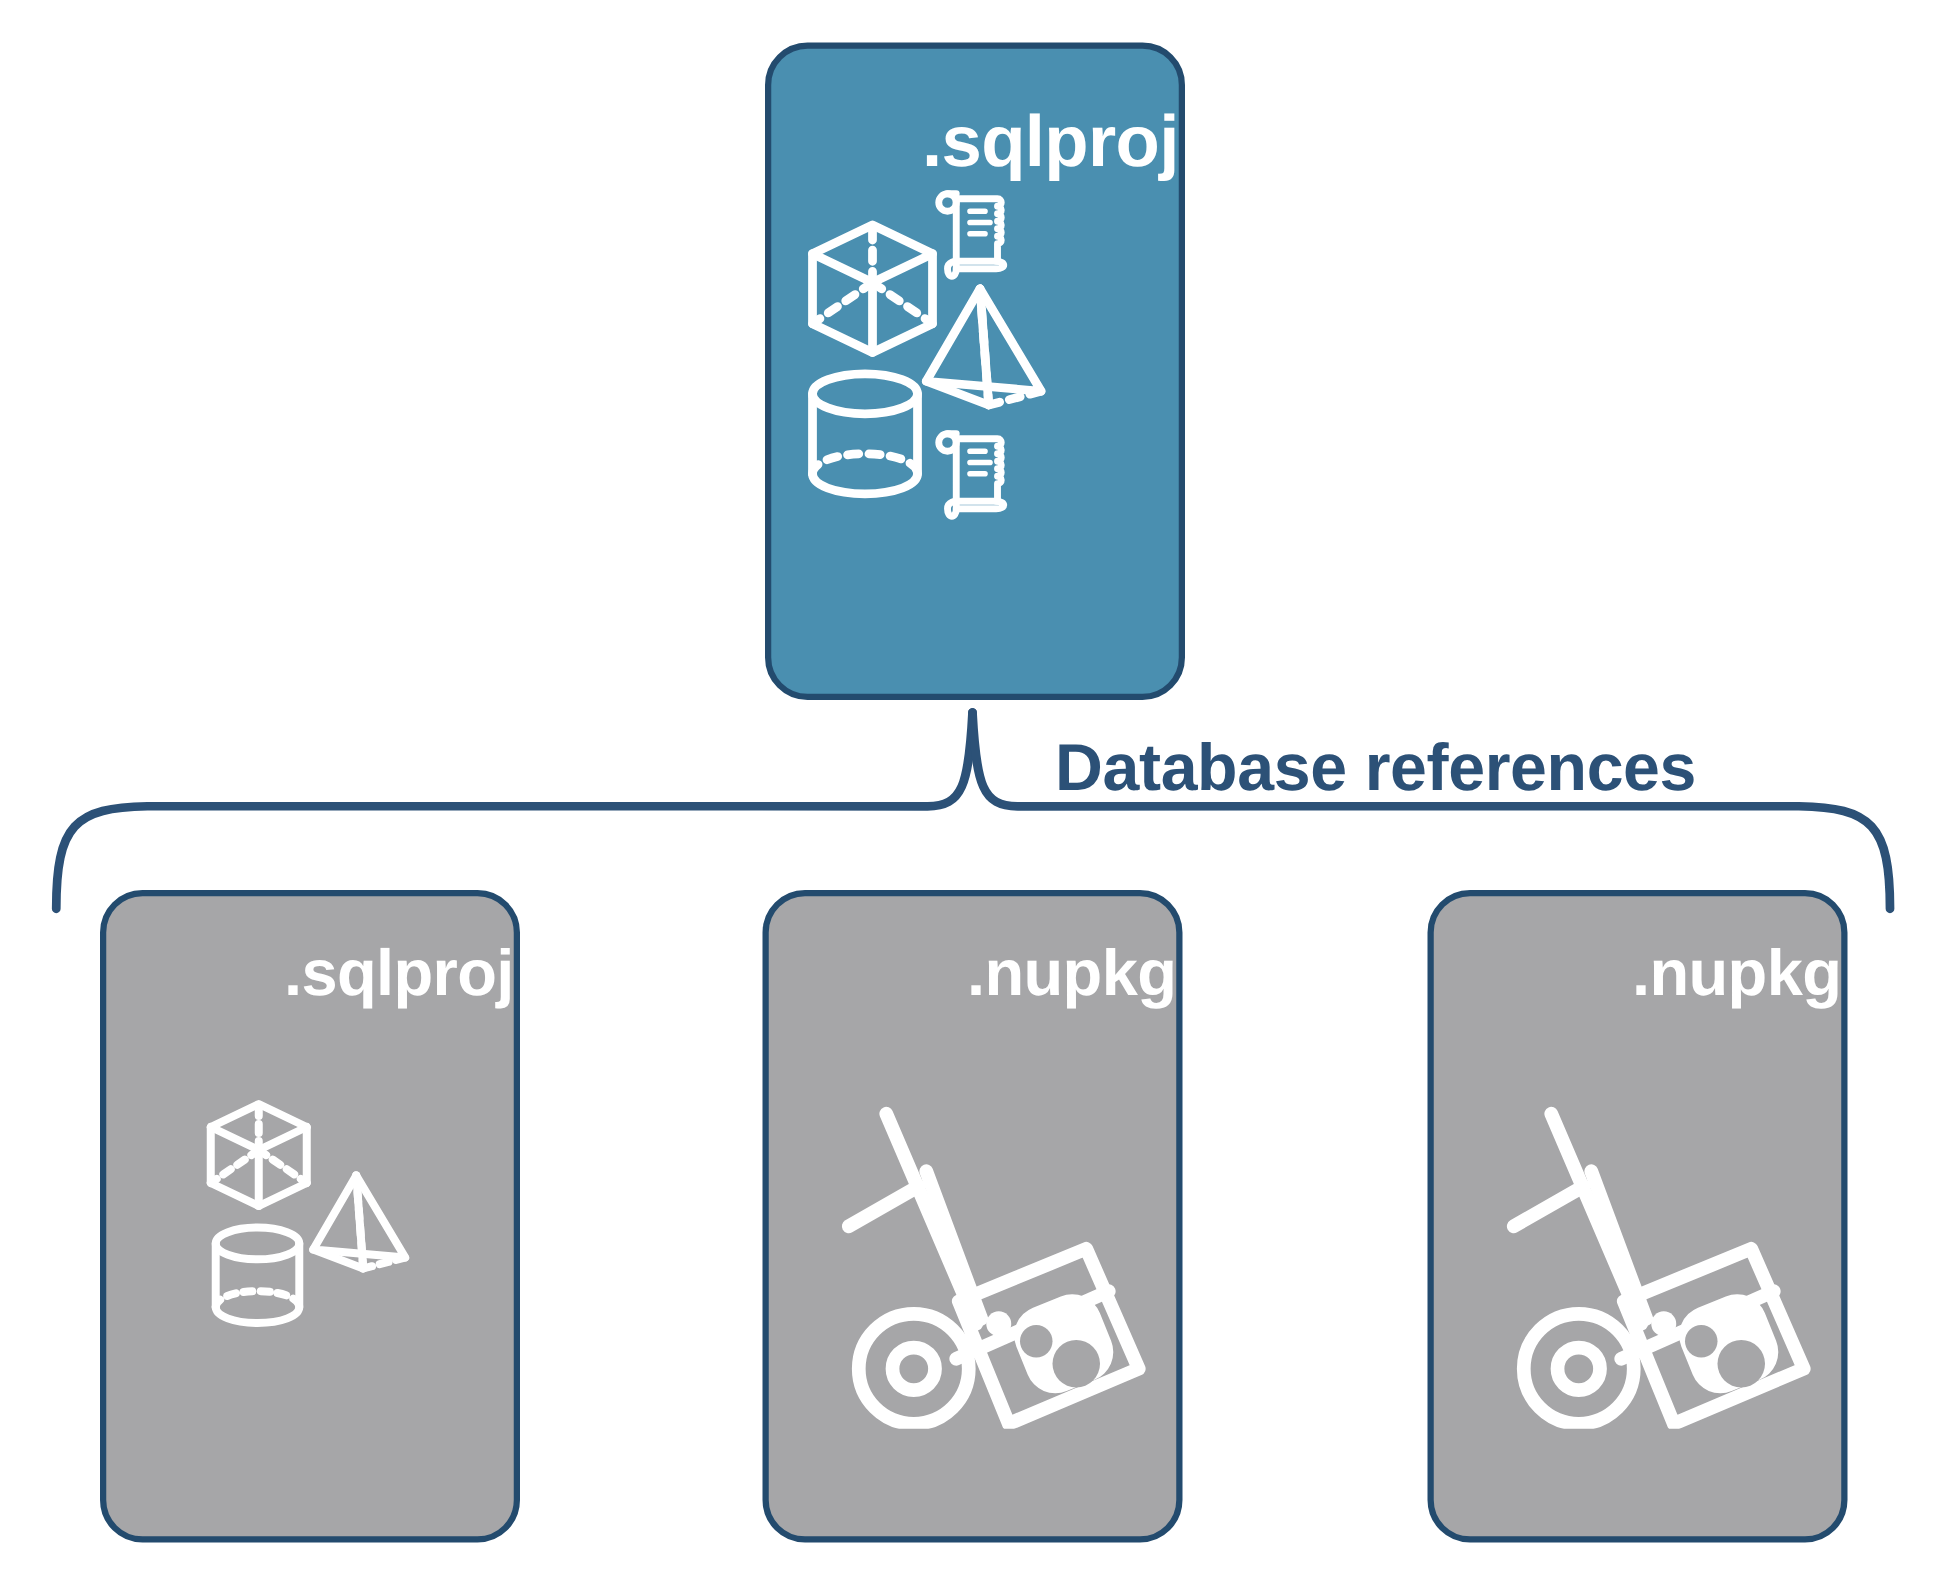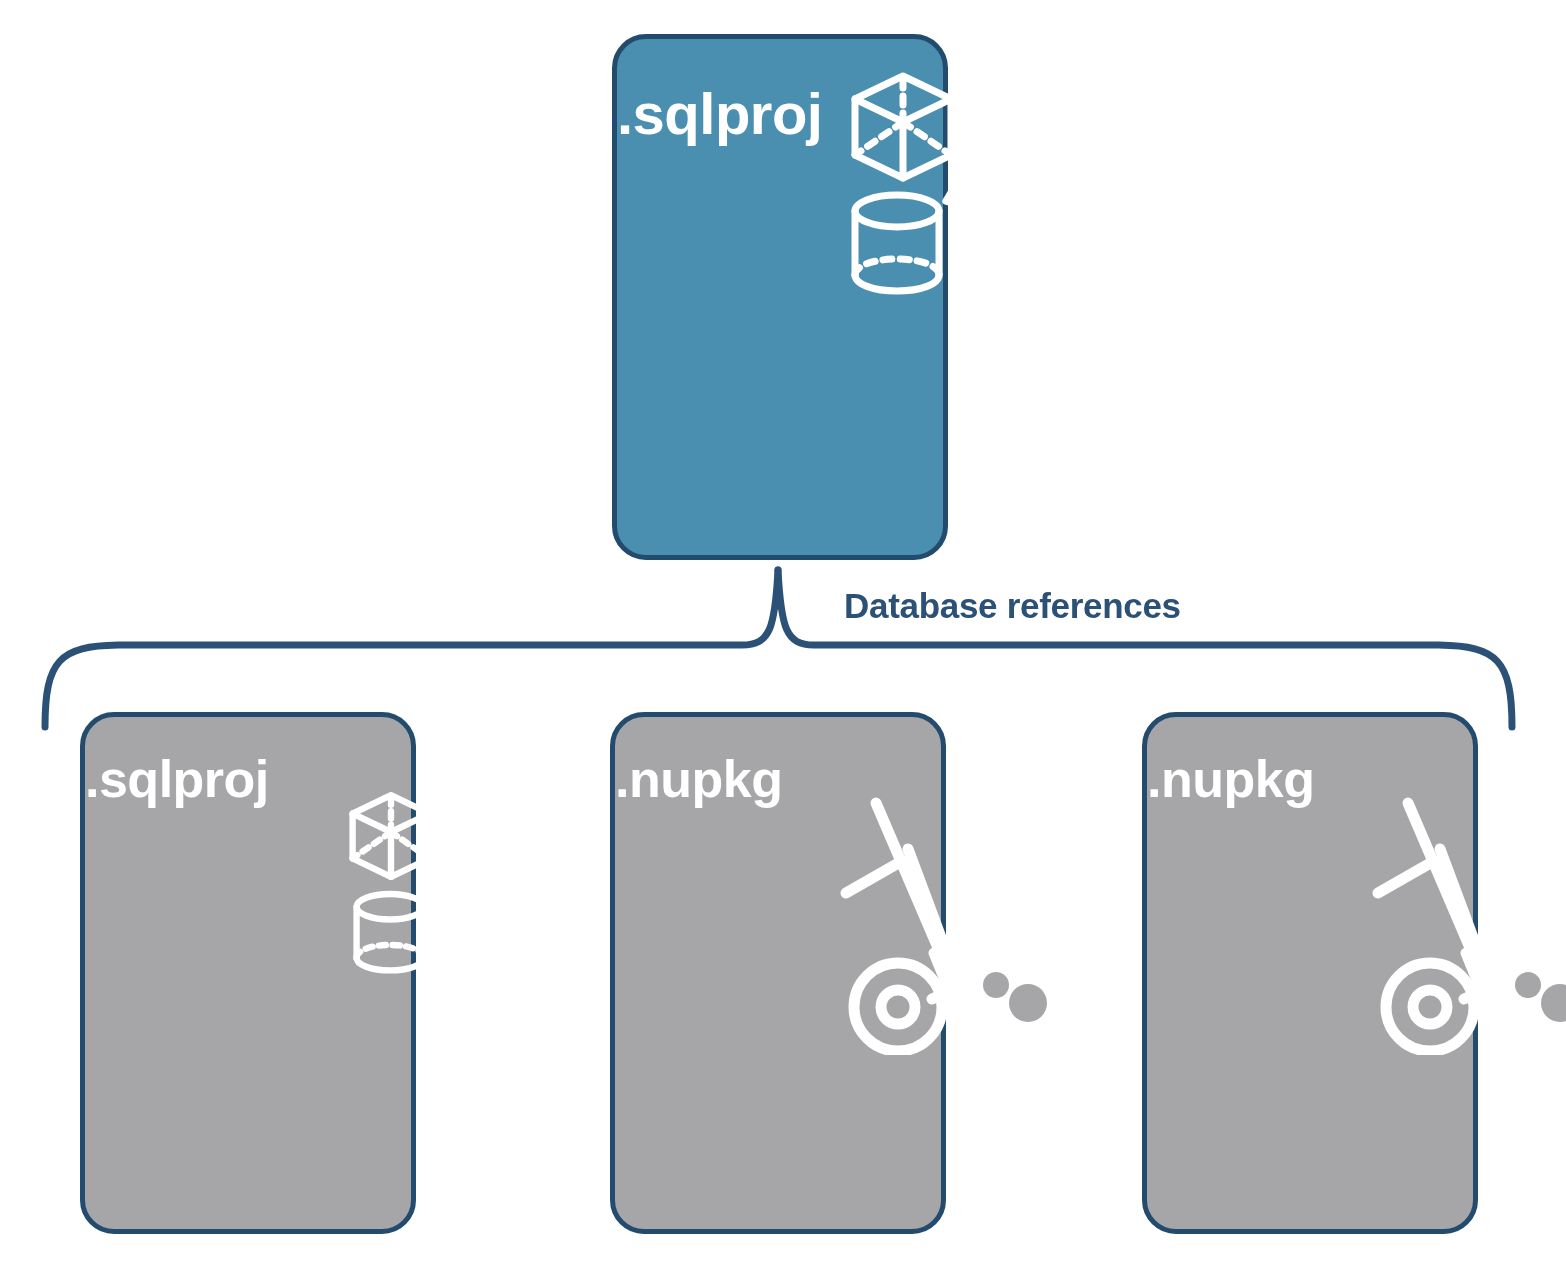--- a/index.html
+++ b/index.html
@@ -19,21 +19,22 @@
     left: 0; top: 0;
     width: 1566px;
     height: 1274px;
   }
   .node-box {
     position: absolute;
     border: 5px solid #234b6e;
     border-radius: 34px;
     box-sizing: border-box;
     display: flex;
-    align-items: flex-start;
+    flex-direction: column;
+    align-items: flex-end;
   }
   .node-box.primary { background: #4a8fb0; }
   .node-box.secondary { background: #a6a6a8; }
 
   .node-title {
     color: #ffffff;
     font-weight: bold;
     letter-spacing: -0.5px;
     text-align: center;
     line-height: 1;
@@ -46,21 +47,21 @@
     position: relative;
     width: 100%;
     flex: 1 1 auto;
   }
   .node-art svg { position: absolute; }
 
   .brace-label {
     position: absolute;
     color: #2c5177;
     font-weight: bold;
-    font-size: 35px;
+    font-size: 53px;
     letter-spacing: -0.3px;
     white-space: nowrap;
     line-height: 1;
     user-select: none;
   }
 
   
   #box-sqlproj-top { left: 612px; top: 34px; width: 336px; height: 526px; }
   
   #box-sqlproj-ref { left: 80px;   top: 712px; width: 336px; height: 522px; }

